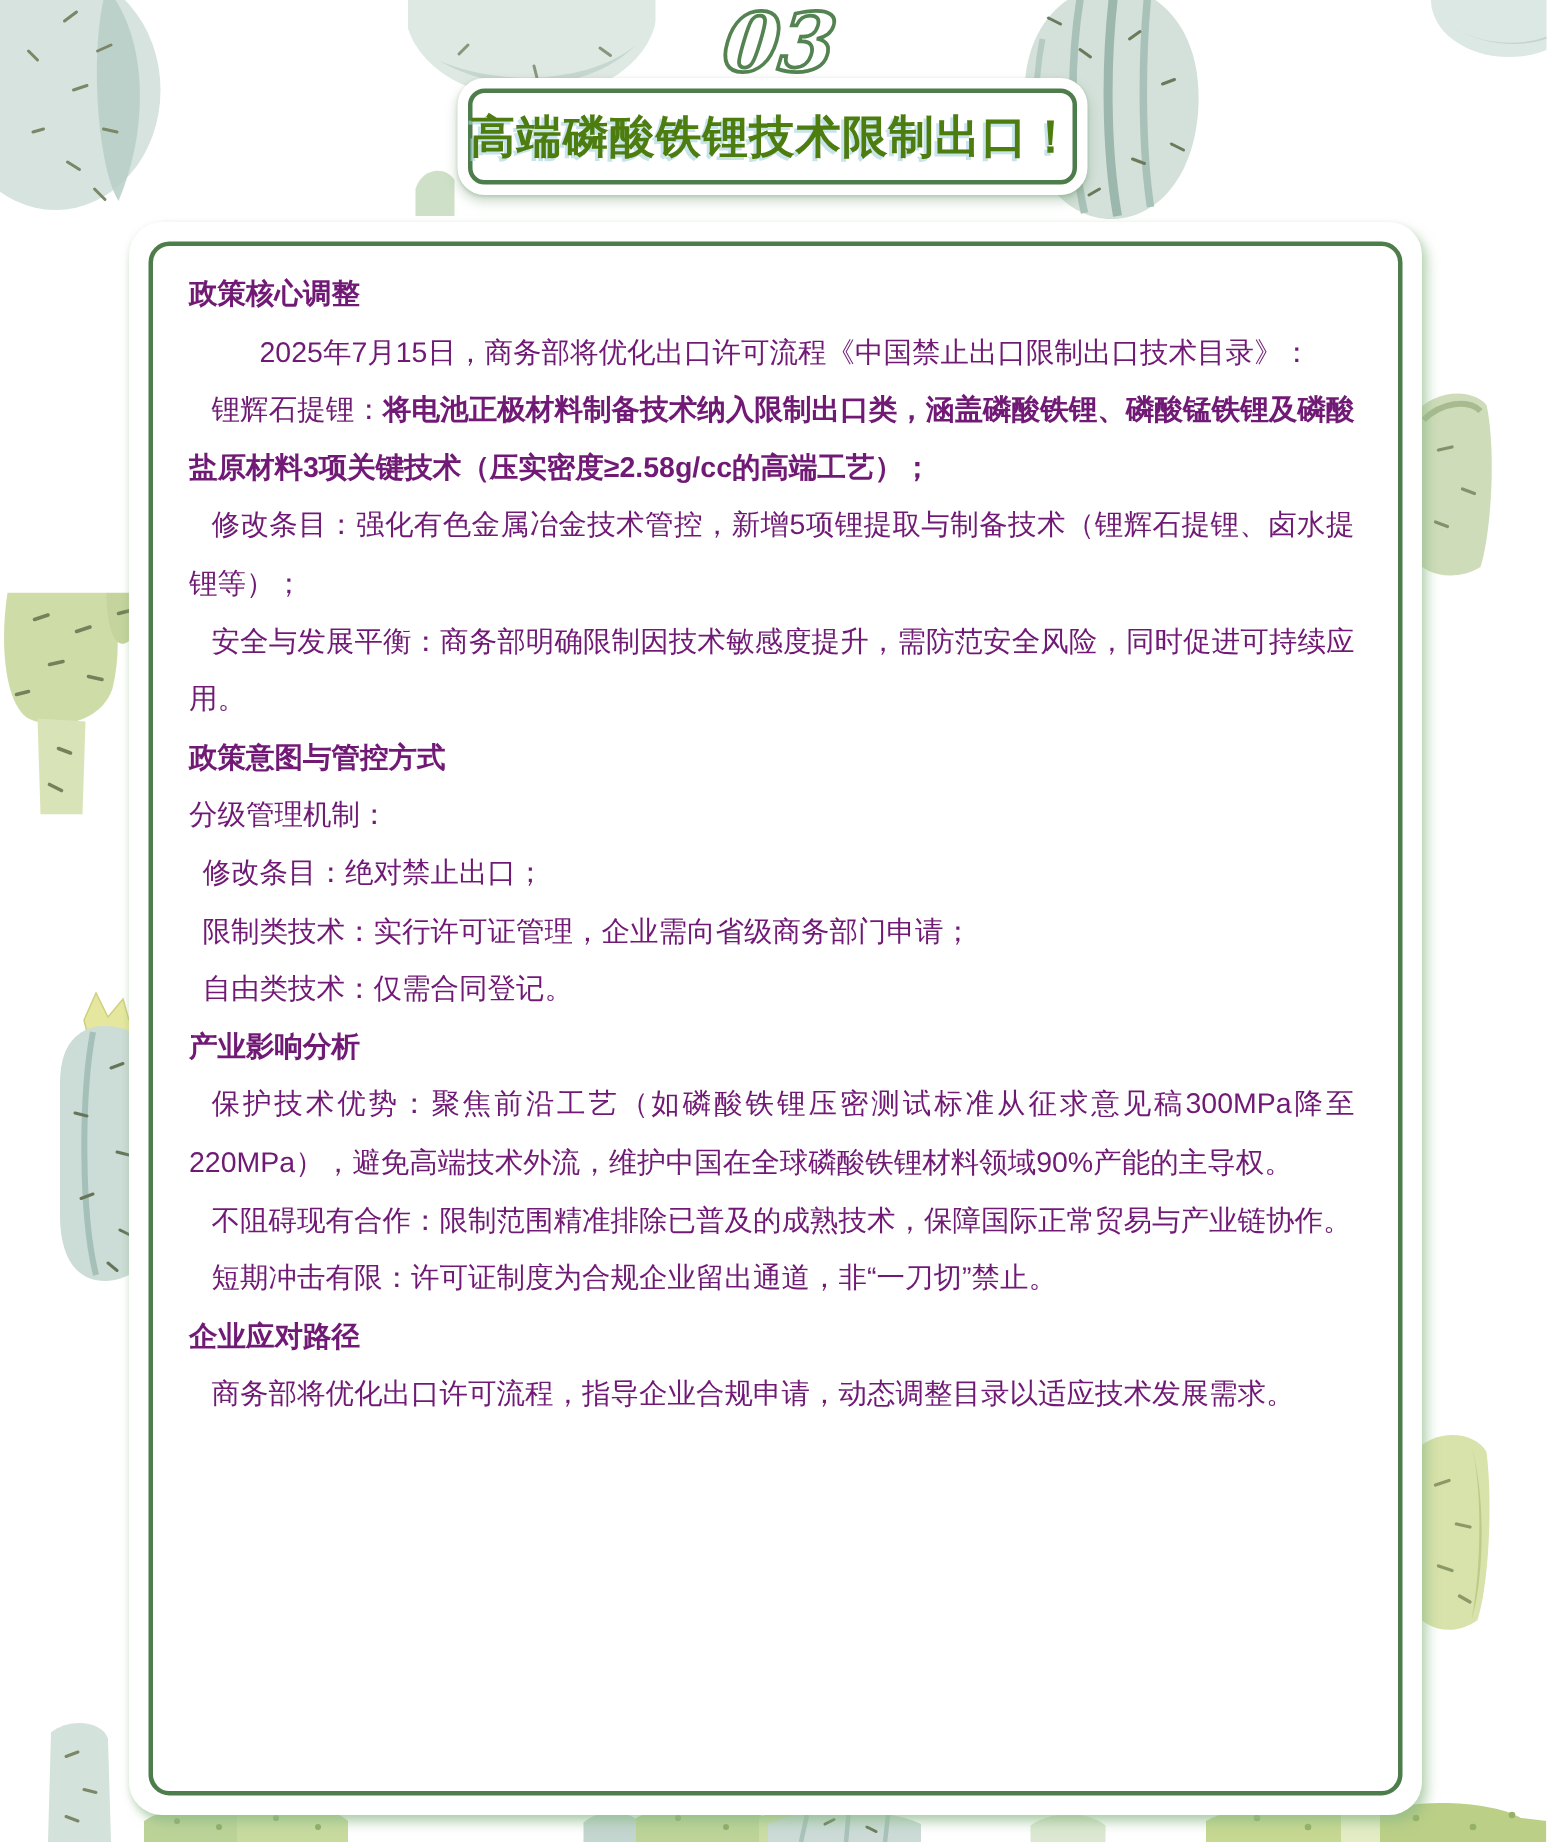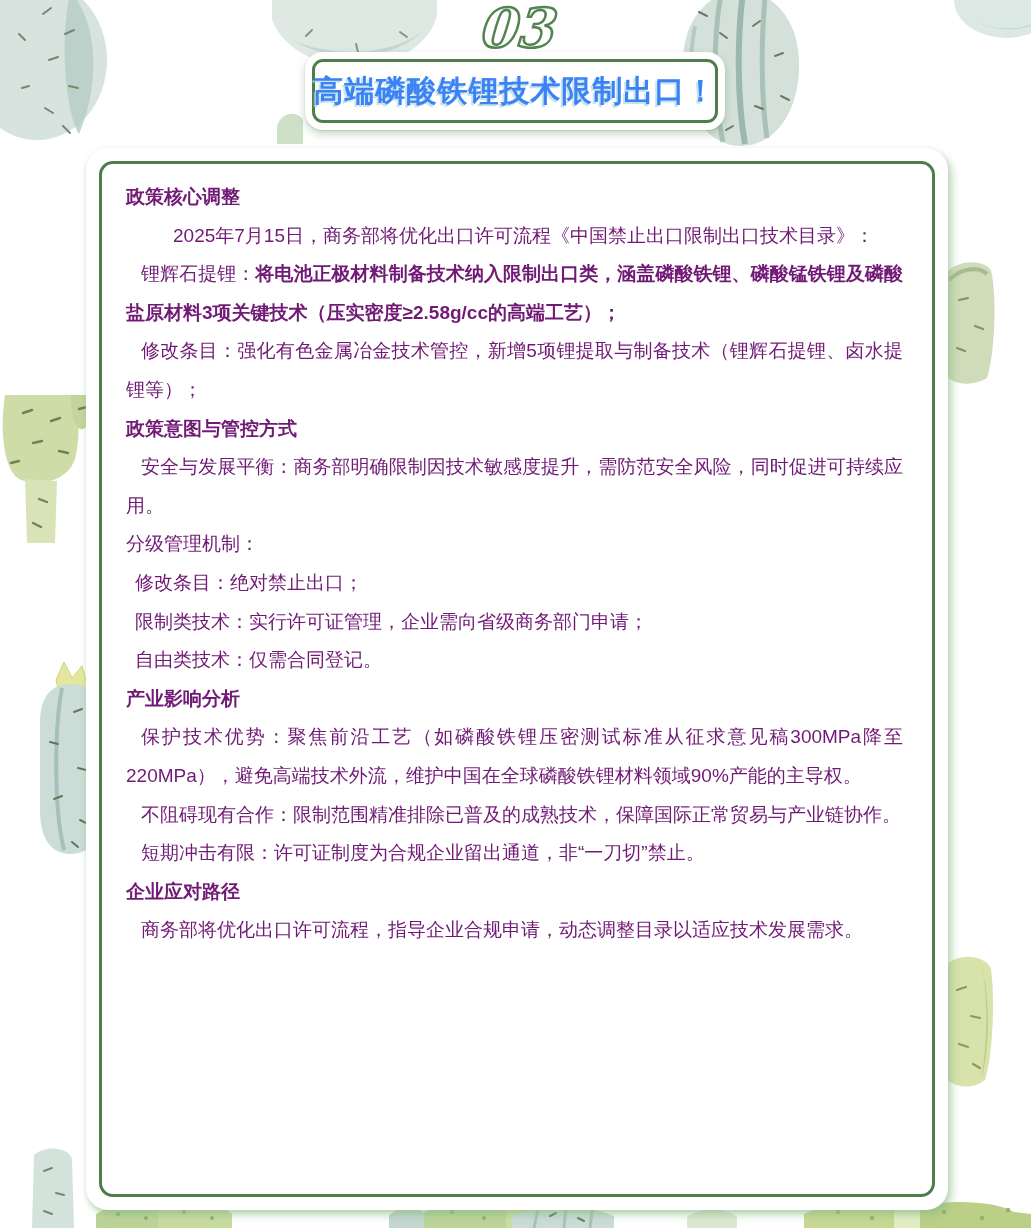--- a/index.html
+++ b/index.html
@@ -24,21 +24,21 @@
   .title-box{
     position:absolute;left:305px;top:52px;width:420px;height:78px;
     background:#ffffff;border-radius:18px;
     box-shadow:0 4px 8px rgba(110,150,110,.38), 0 1px 2px rgba(110,150,110,.25);
   }
   .title-border{
     position:absolute;inset:7px;border:3.5px solid #4e7d4c;border-radius:11px;
     display:flex;align-items:center;justify-content:center;
   }
   .title-text{
-    font-size:30px;font-weight:bold;color:#3b82f6;letter-spacing:1px;
+    font-size:30px;font-weight:bold;color:#4d7c0f;letter-spacing:1px;
     text-shadow:-2px 2px 0 rgba(168,214,222,.65);
     white-space:nowrap;
   }
 
   
   .card{
     position:absolute;left:86px;top:148px;width:862px;height:1062px;
     background:#ffffff;border-radius:22px;
     box-shadow:4px 5px 8px rgba(140,185,135,.55), 0 2px 4px rgba(140,185,135,.3);
   }
@@ -232,22 +232,22 @@
   </div>
 </div>
 
 <div class="card">
   <div class="card-border"></div>
   <div class="card-content" id="article">
       <p class="blk heading"><span>政策核心调整</span></p>
       <p class="blk para indent-date"><span>2025年7月15日，商务部将优化出口许可流程《中国禁止出口限制出口技术目录》：</span></p>
       <p class="blk para indent-item"><span>锂辉石提锂：</span><span class="b">将电池正极材料制备技术纳入限制出口类，涵盖磷酸铁锂、磷酸锰铁锂及磷酸盐原材料3项关键技术（压实密度≥2.58g/cc的高端工艺）；</span></p>
       <p class="blk para indent-item"><span>修改条目：强化有色金属冶金技术管控，新增5项锂提取与制备技术（锂辉石提锂、卤水提锂等）；</span></p>
+      <p class="blk para indent-item"><span>安全与发展平衡：商务部明确限制因技术敏感度提升，需防范安全风险，同时促进可持续应用。</span></p>
       <p class="blk heading"><span>政策意图与管控方式</span></p>
-      <p class="blk para indent-item"><span>安全与发展平衡：商务部明确限制因技术敏感度提升，需防范安全风险，同时促进可持续应用。</span></p>
       <p class="blk para indent-none"><span>分级管理机制：</span></p>
       <p class="blk para indent-sub"><span>修改条目：绝对禁止出口；</span></p>
       <p class="blk para indent-sub"><span>限制类技术：实行许可证管理，企业需向省级商务部门申请；</span></p>
       <p class="blk para indent-sub"><span>自由类技术：仅需合同登记。</span></p>
       <p class="blk heading"><span>产业影响分析</span></p>
       <p class="blk para indent-item"><span>保护技术优势：聚焦前沿工艺（如磷酸铁锂压密测试标准从征求意见稿300MPa降至220MPa），避免高端技术外流，维护中国在全球磷酸铁锂材料领域90%产能的主导权。</span></p>
       <p class="blk para indent-item"><span>不阻碍现有合作：限制范围精准排除已普及的成熟技术，保障国际正常贸易与产业链协作。</span></p>
       <p class="blk para indent-item"><span>短期冲击有限：许可证制度为合规企业留出通道，非“一刀切”禁止。</span></p>
       <p class="blk heading"><span>企业应对路径</span></p>
       <p class="blk para indent-item"><span>商务部将优化出口许可流程，指导企业合规申请，动态调整目录以适应技术发展需求。</span></p>

